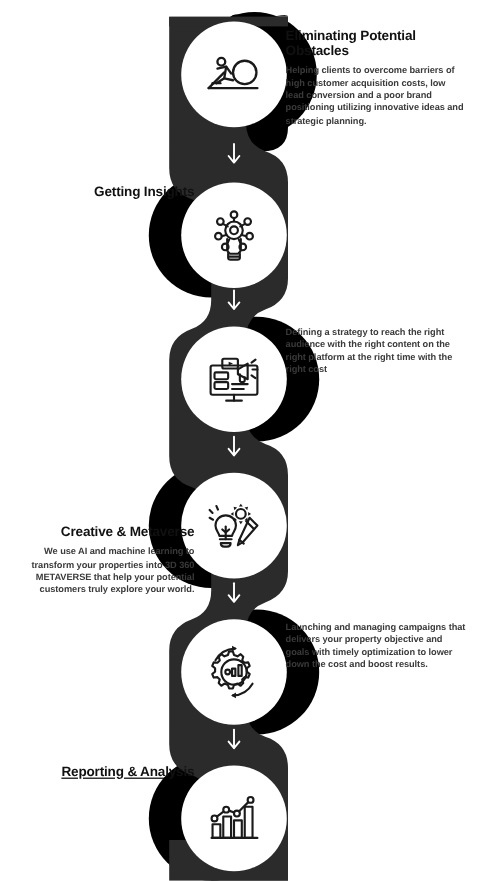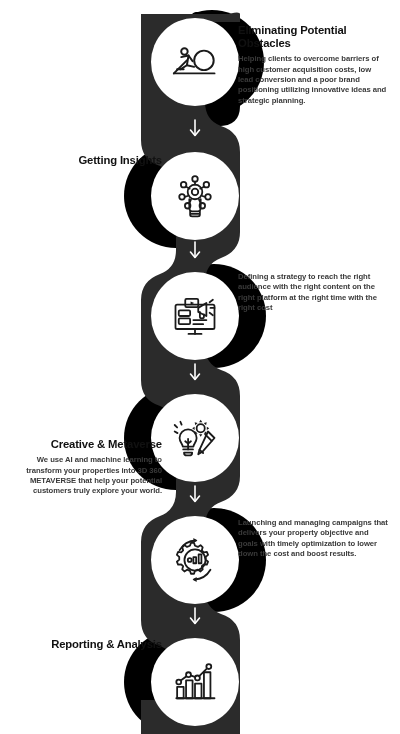--- a/index.html
+++ b/index.html
@@ -278,15 +278,15 @@
     <rect x="21" y="30" width="8" height="22"></rect>
     <rect x="32" y="34" width="8" height="18"></rect>
     <rect x="43" y="20" width="8" height="32"></rect>
     <path d="M12 32 L24 23 L35 27 L49 13"></path>
     <circle cx="12" cy="32" r="3" fill="#ffffff"></circle>
     <circle cx="24" cy="23" r="3" fill="#ffffff"></circle>
     <circle cx="35" cy="27" r="3" fill="#ffffff"></circle>
     <circle cx="49" cy="13" r="3" fill="#ffffff"></circle>
   </svg>
 </div>
-<div class="copy left" style="top:638px;">
+<div class="copy left" style="top:638px;text-decoration:underline;">
   <h3>Reporting &amp; Analysis</h3>
 </div>
 
 </body></html>

